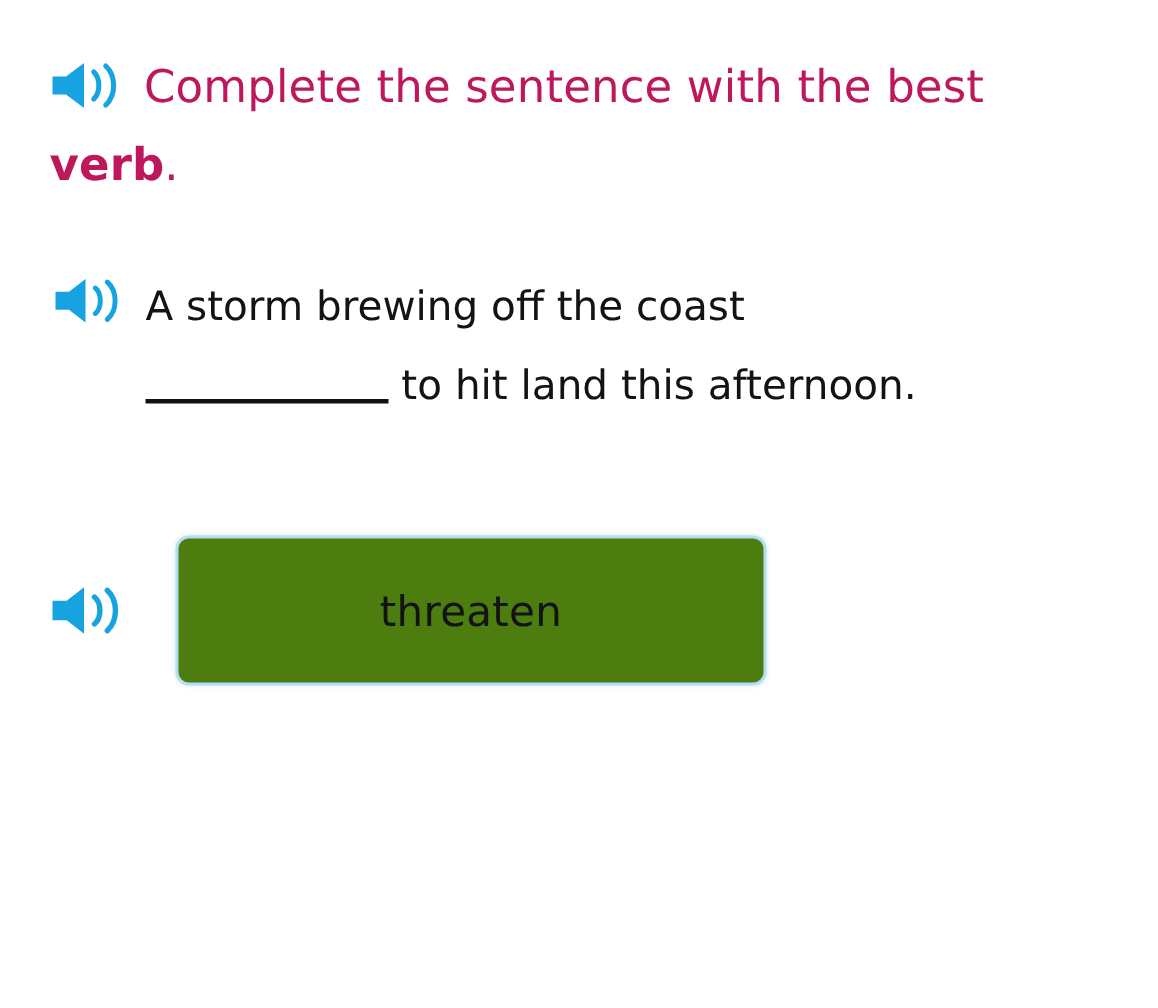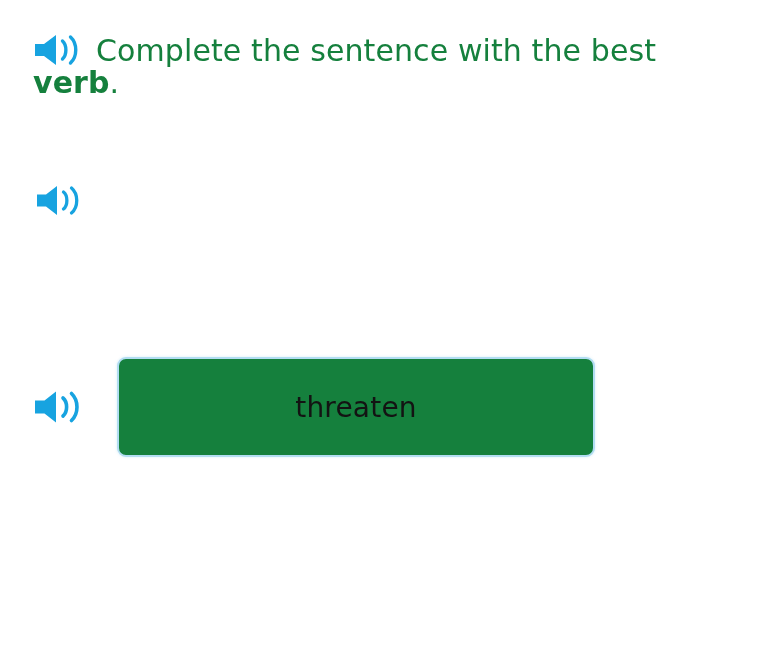--- a/index.html
+++ b/index.html
@@ -23,23 +23,23 @@
     line-height: 0;
   }
   .speaker svg { display: block; }
 
   
   .instruction {
     position: absolute;
     left: 33px;
     top: 33px;
     width: 716px;
-    color: #15803d;
+    color: #be185d;
     font-size: 30px;
-    line-height: 32px;
+    line-height: 52px;
     letter-spacing: 0.1px;
   }
   .instruction .spk-wrap {
     display: inline-block;
     vertical-align: -6px;
     margin-right: 13px;
   }
   .instruction b {
     font-weight: bold;
   }
@@ -86,26 +86,26 @@
   }
   .option-spk-slot {
     width: 117px;
     flex: 0 0 117px;
     display: flex;
     justify-content: center;
     align-items: center;
     height: 106px;
   }
   .option-box {
-    width: 478px;
+    width: 394px;
     height: 100px;
     box-sizing: border-box;
     border: 2px solid #b2ddf2;
     border-radius: 9px;
-    background: #15803d;
+    background: #4d7c0f;
     display: flex;
     align-items: center;
     justify-content: center;
     box-shadow: 0 0 3px rgba(178, 221, 242, 0.55);
   }
   .option-label {
     font-size: 28px;
     color: #131313;
     letter-spacing: 0.2px;
   }
@@ -124,20 +124,25 @@
 </div>
 
 <div class="question">
   <span class="spk-wrap speaker">
     <svg width="50" height="33" viewBox="0 0 50 33" aria-hidden="true">
       <path d="M22 2 L11 10.5 L2 10.5 L2 22.5 L11 22.5 L22 31 Z" fill="#17a3e0"></path>
       <path d="M28.5 8 C33 11.5 33 21.5 28.5 25" stroke="#17a3e0" stroke-width="3.3" fill="none" stroke-linecap="round"></path>
       <path d="M36.5 4 C43.5 10 43.5 23 36.5 29" stroke="#17a3e0" stroke-width="3.3" fill="none" stroke-linecap="round"></path>
     </svg>
   </span>
+  <div class="question-text">
+    <span>A storm brewing off the coast</span>
+    <span class="blank"></span><span> to hit land this</span>
+    <span>afternoon.</span>
+  </div>
 </div>
 
 <div class="options">
 
   <div class="option-row">
     <div class="option-spk-slot">
       <span class="speaker">
         <svg width="52" height="36" viewBox="0 0 52 36" aria-hidden="true">
           <path d="M23 2.5 L11.5 11.5 L2 11.5 L2 24.5 L11.5 24.5 L23 33.5 Z" fill="#17a3e0"></path>
           <path d="M30 9 C34.8 13 34.8 23 30 27" stroke="#17a3e0" stroke-width="3.6" fill="none" stroke-linecap="round"></path>

